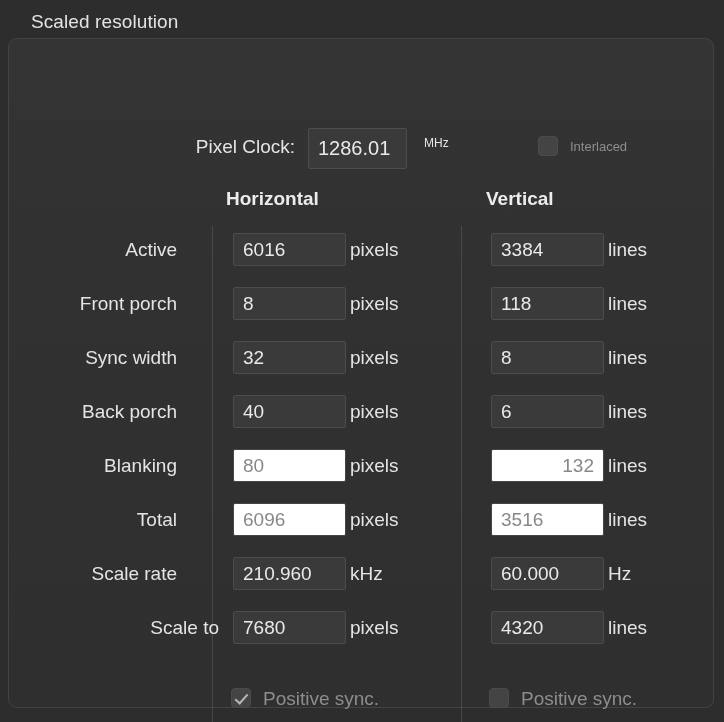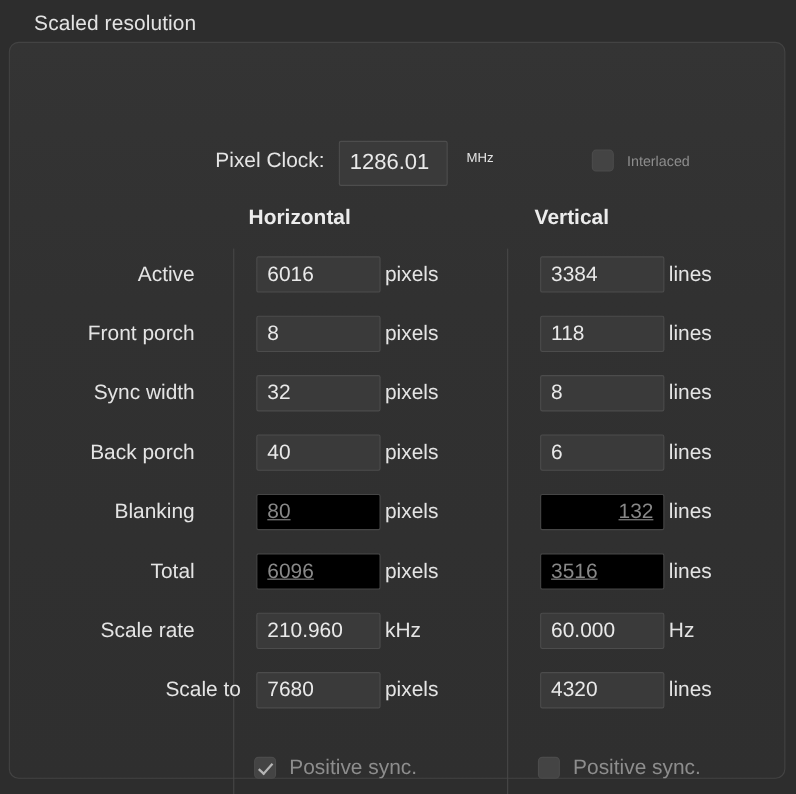--- a/index.html
+++ b/index.html
@@ -161,23 +161,22 @@
     background: #3a3a3a;
     color: #e9e9e9;
     font-size: 19px;
     line-height: 31px;
     padding: 0 9px;
     white-space: nowrap;
     overflow: hidden;
   }
   .fld.disabled {
     color: #888888;
-    background: #000000;
+    background: #ffffff;
     border-color: #464646;
-    text-decoration: underline;
   }
   .fld.h { left: 233px; }
   .fld.v { left: 491px; }
 
   .unit {
     position: absolute;
     font-size: 19px;
     color: #e4e4e4;
     white-space: nowrap;
   }

